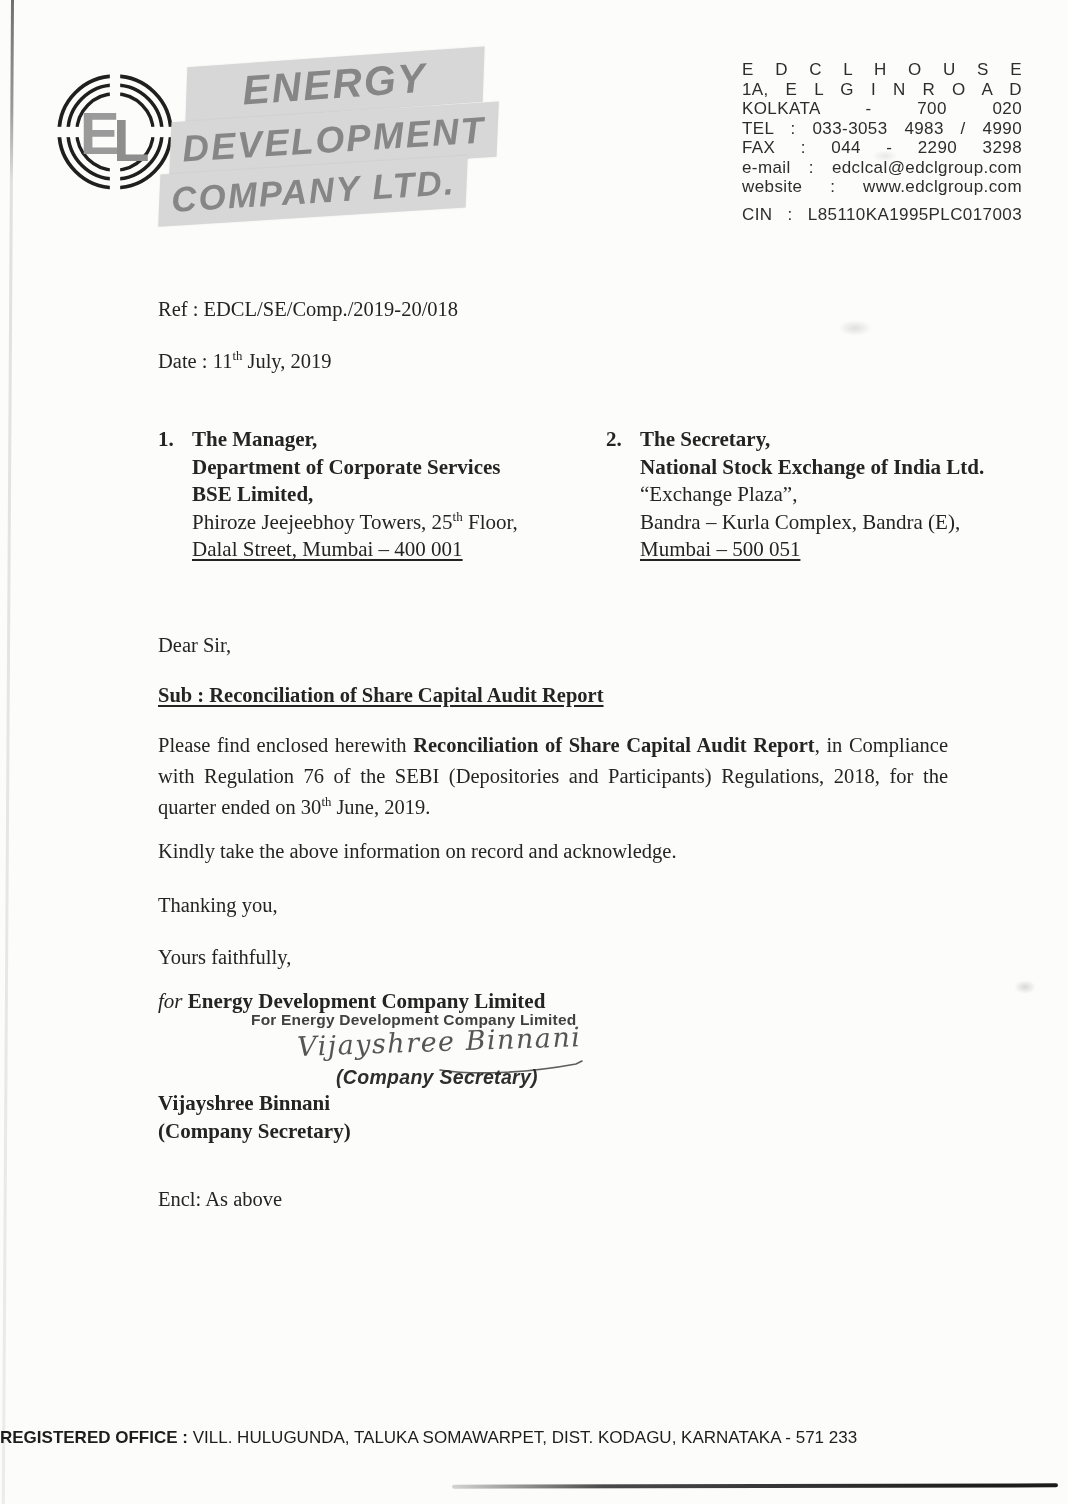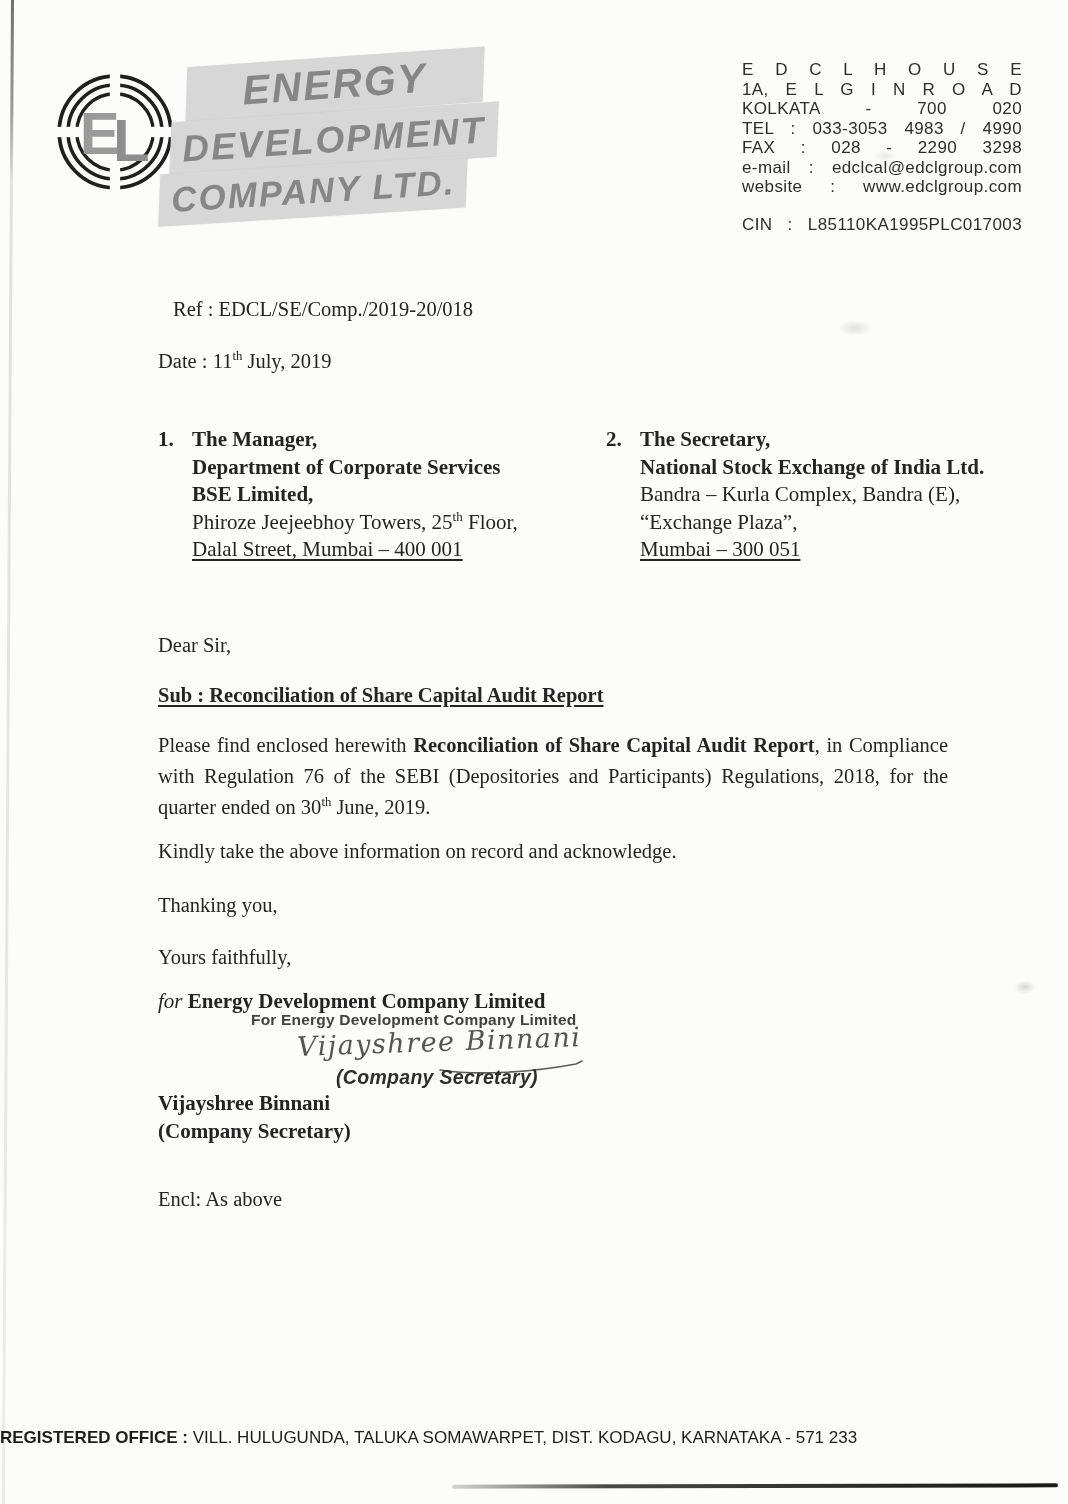--- a/index.html
+++ b/index.html
@@ -24,29 +24,29 @@
   .bar1{left:186px;top:57px;width:298px;height:55px;transform:rotate(-4deg) skewX(-6deg);}
   .bar1 span{font-size:41px;transform:skewX(6deg);}
   .bar2{left:170px;top:112px;width:328px;height:55px;transform:rotate(-3.6deg) skewX(-6deg);}
   .bar2 span{font-size:37px;transform:skewX(6deg);}
   .bar3{left:159px;top:165px;width:308px;height:52px;transform:rotate(-3.6deg) skewX(-6deg);}
   .bar3 span{font-size:35px;transform:skewX(6deg);}
 
   .addr{position:absolute;left:742px;top:60px;width:280px;
     font-family:"Liberation Sans",sans-serif;font-size:17px;line-height:19.5px;color:#2d2d2d;}
   .addr-line{text-align:justify;text-align-last:justify;letter-spacing:.4px;}
-  .cin-line{margin-top:18px;text-align:justify;text-align-last:justify;letter-spacing:.4px;}
+  .cin-line{margin-top:8px;text-align:justify;text-align-last:justify;letter-spacing:.4px;}
 
   
   .t{position:absolute;font-size:20.5px;}
   .bold{font-weight:bold;}
   .ul{text-decoration:underline;text-underline-offset:3px;text-decoration-thickness:1.5px;}
   sup{font-size:.62em;vertical-align:super;line-height:0;}
 
-  .ref{left:173px;top:298px;}
+  .ref{left:158px;top:298px;}
   .date{left:158px;top:350px;text-align:center;}
 
   .rcpt{position:absolute;top:426px;line-height:27.5px;font-size:21px;}
   .rcpt1{left:158px;width:405px;}
   .rcpt2{left:558px;width:410px;margin-left:48px;}
   .num{display:inline-block;width:34px;font-weight:bold;}
   .indent{margin-left:34px;}
 
   .dear{left:158px;top:634px;}
   .subject{left:158px;top:684px;}
@@ -105,43 +105,43 @@
   </div>
   <div class="bar bar3">
     <span>COMPANY LTD.</span>
   </div>
 
   <div class="addr">
     <div class="addr-line">E D C L  H O U S E</div>
     <div class="addr-line">1A,  E L G I N  R O A D</div>
     <div class="addr-line">KOLKATA  -  700  020</div>
     <div class="addr-line">TEL : 033-3053 4983 / 4990</div>
-    <div class="addr-line">FAX : 028 - 2290 3298</div>
+    <div class="addr-line">FAX : 044 - 2290 3298</div>
     <div class="addr-line">e-mail : edclcal@edclgroup.com</div>
     <div class="addr-line">website : www.edclgroup.com</div>
     <div class="cin-line">CIN : L85110KA1995PLC017003</div>
   </div>
 
   <div class="t ref">Ref : EDCL/SE/Comp./2019-20/018</div>
   <div class="t date"><span>Date : 11</span><sup>th</sup><span> July, 2019</span></div>
 
   <div class="rcpt rcpt1">
     <div><span class="num">1.</span><span class="bold">The Manager,</span></div>
     <div class="indent bold">Department of Corporate Services</div>
     <div class="indent bold">BSE Limited,</div>
     <div class="indent"><span>Phiroze Jeejeebhoy Towers, 25</span><sup>th</sup><span> Floor,</span></div>
     <div class="indent ul">Dalal Street, Mumbai – 400 001</div>
   </div>
 
   <div class="rcpt rcpt2">
     <div><span class="num">2.</span><span class="bold">The Secretary,</span></div>
     <div class="indent bold">National Stock Exchange of India Ltd.</div>
+    <div class="indent">“Exchange Plaza”,</div>
     <div class="indent">Bandra – Kurla Complex, Bandra (E),</div>
-    <div class="indent">“Exchange Plaza”,</div>
-    <div class="indent ul">Mumbai – 300 051</div>
+    <div class="indent ul">Mumbai – 500 051</div>
   </div>
 
   <div class="t dear">Dear Sir,</div>
   <div class="t subject bold ul">Sub : Reconciliation of Share Capital Audit Report</div>
   <div class="t para1"><span>Please find enclosed herewith </span><span class="bold">Reconciliation of Share Capital Audit Report</span><span>, in Compliance with Regulation 76 of the SEBI (Depositories and Participants) Regulations, 2018, for the quarter ended on 30</span><sup>th</sup><span> June, 2019.</span></div>
   <div class="t kindly">Kindly take the above information on record and acknowledge.</div>
   <div class="t thanking">Thanking you,</div>
   <div class="t yours">Yours faithfully,</div>
 
   <div class="t forline"><span class="it">for</span><span class="bold"> Energy Development Company Limited</span></div>

